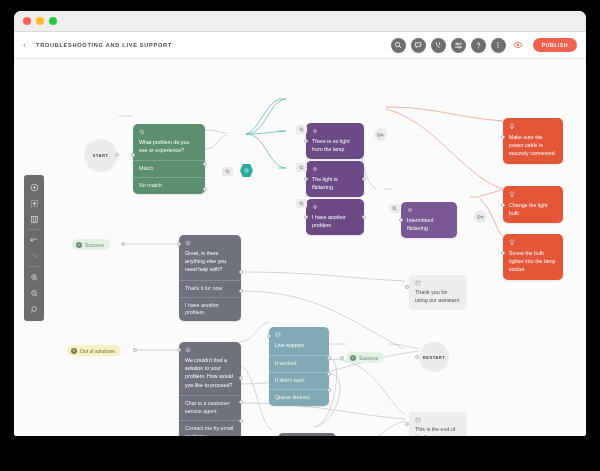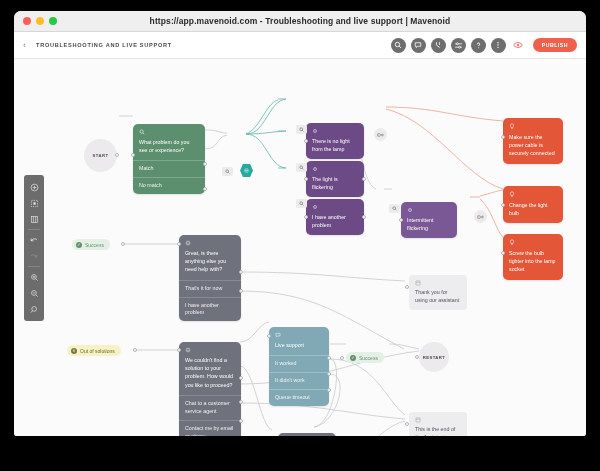--- a/index.html
+++ b/index.html
@@ -191,21 +191,20 @@
 <body>
 
 <div id="window">
 
   <div id="titlebar">
     <div class="lights">
       <span class="light l-red"></span>
       <span class="light l-yellow"></span>
       <span class="light l-green"></span>
     </div>
-    <div id="win-title">https://app.mavenoid.com - Troubleshooting and live support | Mavenoid</div>
   </div>
 
   <div id="appheader">
     <span id="back-chevron">‹</span>
     <span id="crumb">TROUBLESHOOTING AND LIVE SUPPORT</span>
 
     <div id="tools">
       <div class="tbtn">
         <svg width="8" height="8" viewBox="0 0 16 16" fill="none" stroke="#fff" stroke-width="1.8">
           <circle cx="7" cy="7" r="4.4"></circle>

